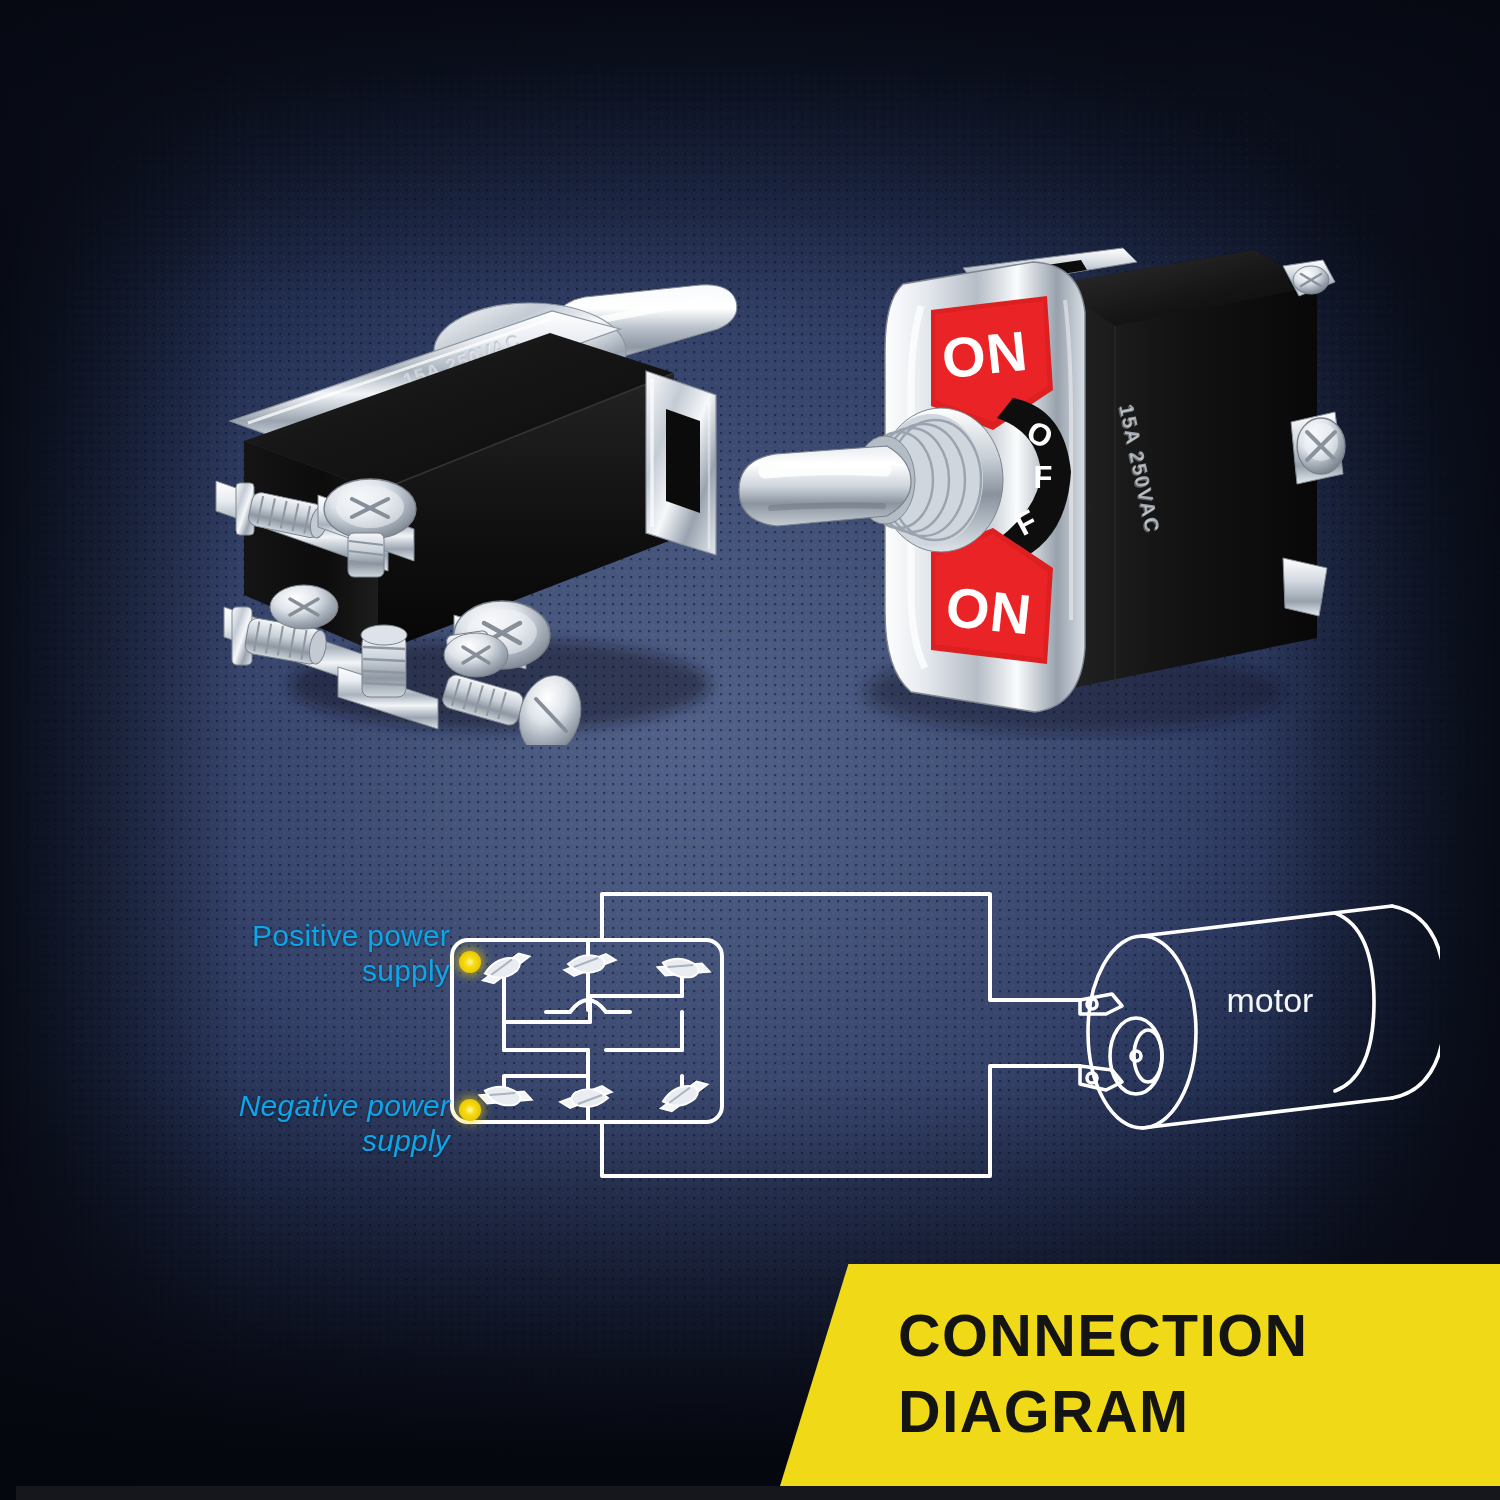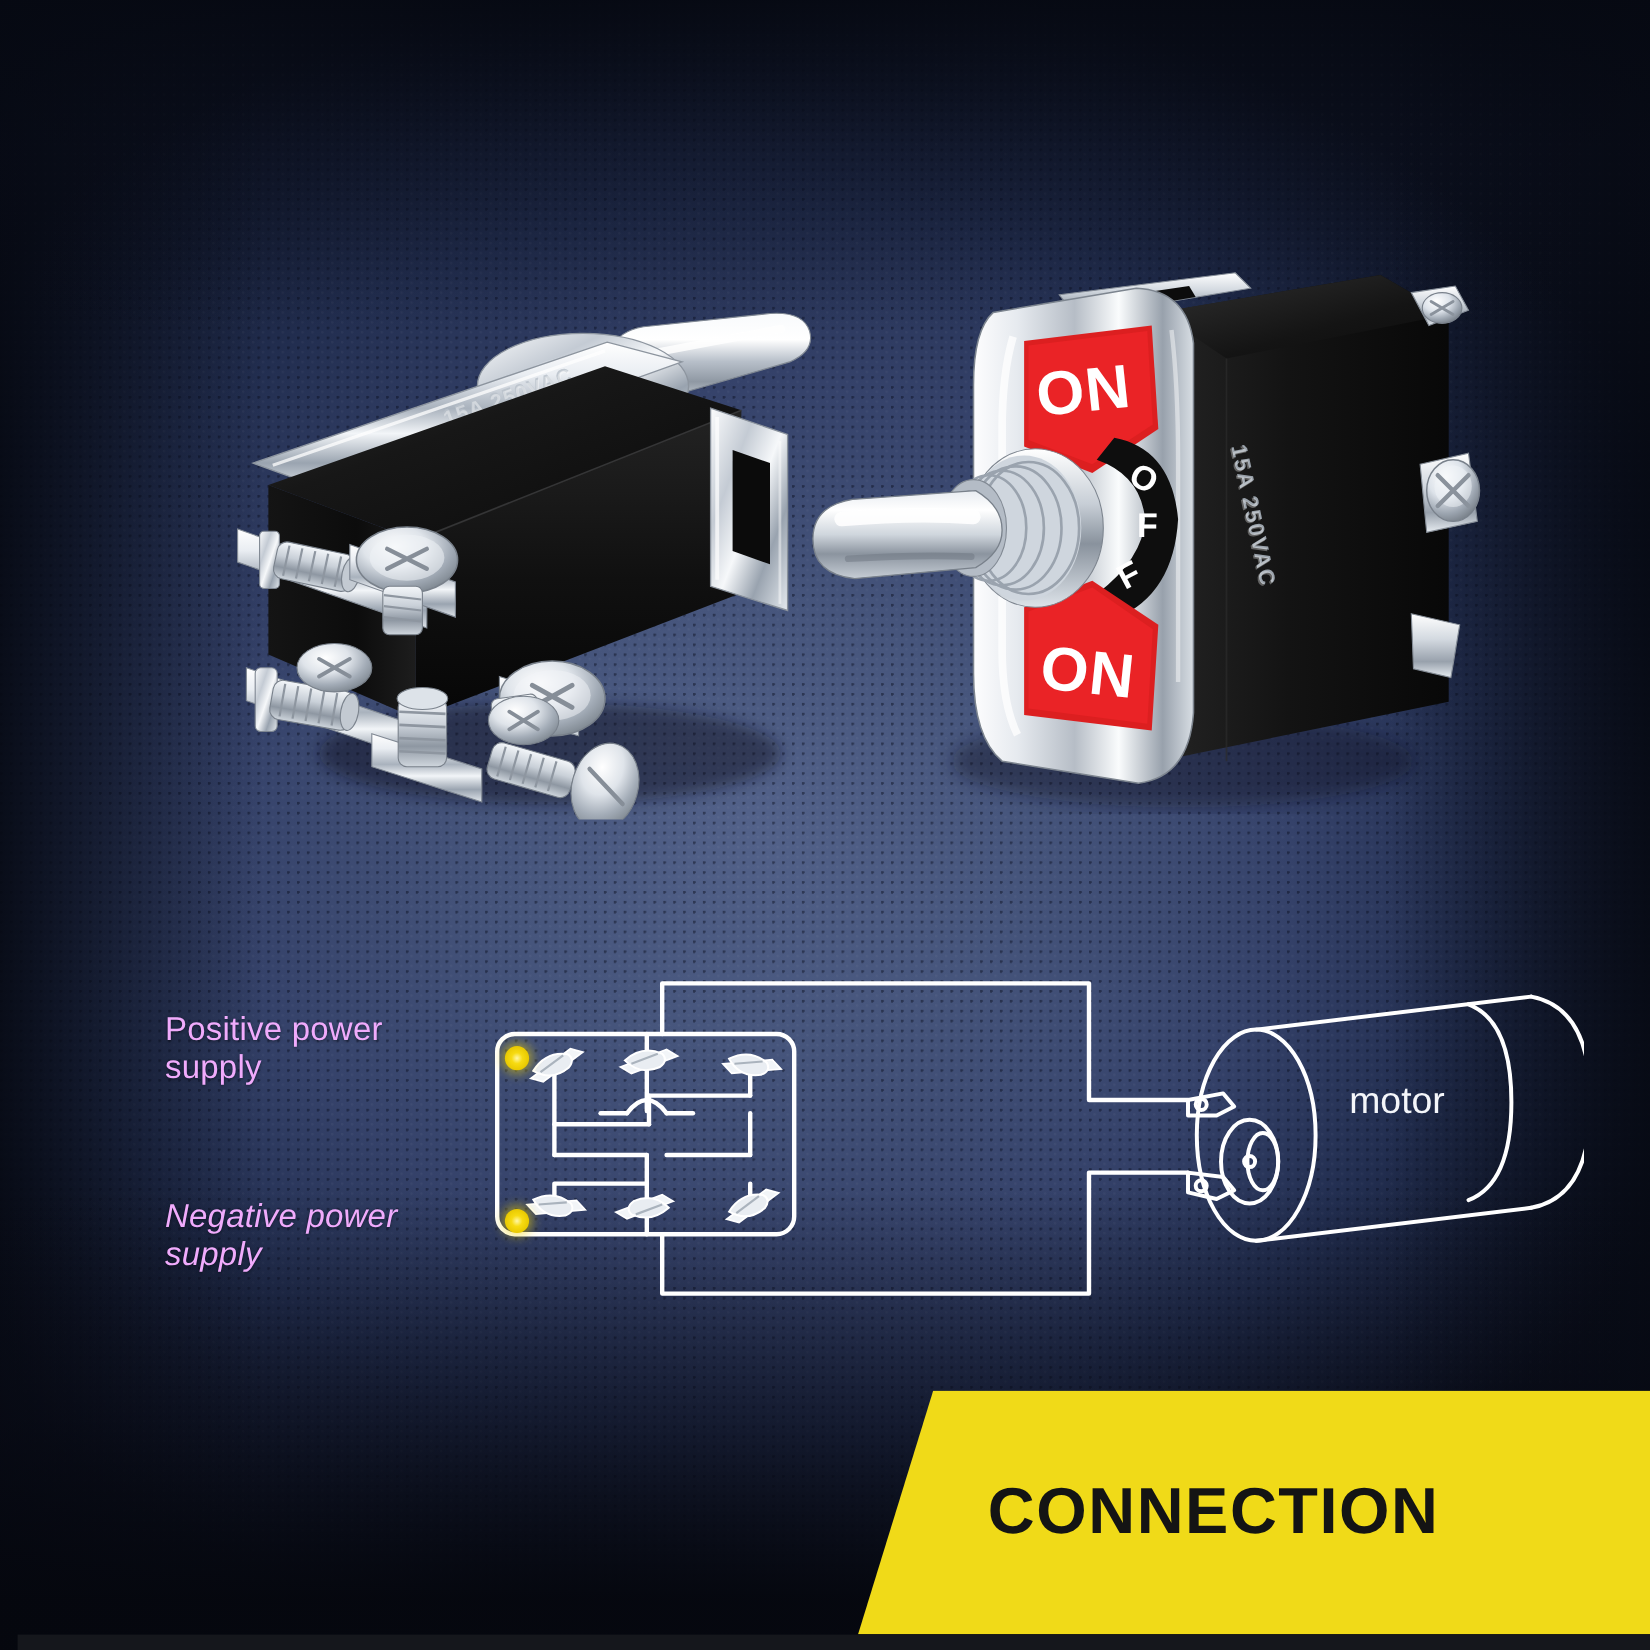--- a/index.html
+++ b/index.html
@@ -36,24 +36,24 @@
     background-size:9px 9px;
     background-position:4px 4px;
   }
 
   
   .photo { position:absolute; }
 
   
   .dlabel {
     position:absolute;
-    color:#f0abfc;
+    color:#0ea5e9;
     font-size:30px;
     line-height:1.18;
-    text-align:left;
+    text-align:right;
     letter-spacing:.2px;
     text-shadow:0 1px 3px rgba(0,0,0,.45);
     white-space:pre-line;
   }
   #label-positive { left:150px; top:918px; width:300px; }
   #label-negative { left:150px; top:1088px; width:300px;font-style:italic; }
 
   
   #banner-wrap {
     position:absolute; left:16px; right:0; bottom:0; height:250px;
@@ -497,17 +497,18 @@
   <div class="dlabel" id="label-positive">Positive power
 supply</div>
 
   <div class="dlabel" id="label-negative">Negative power
 supply</div>
 
   <div id="banner-wrap">
     <div id="banner-shape"></div>
     <div id="banner-text">
       <div class="banner-line">CONNECTION</div>
+      <div class="banner-line">DIAGRAM</div>
     </div>
     <div id="banner-bottomstrip"></div>
   </div>
 
 </div>
 
 </body></html>

